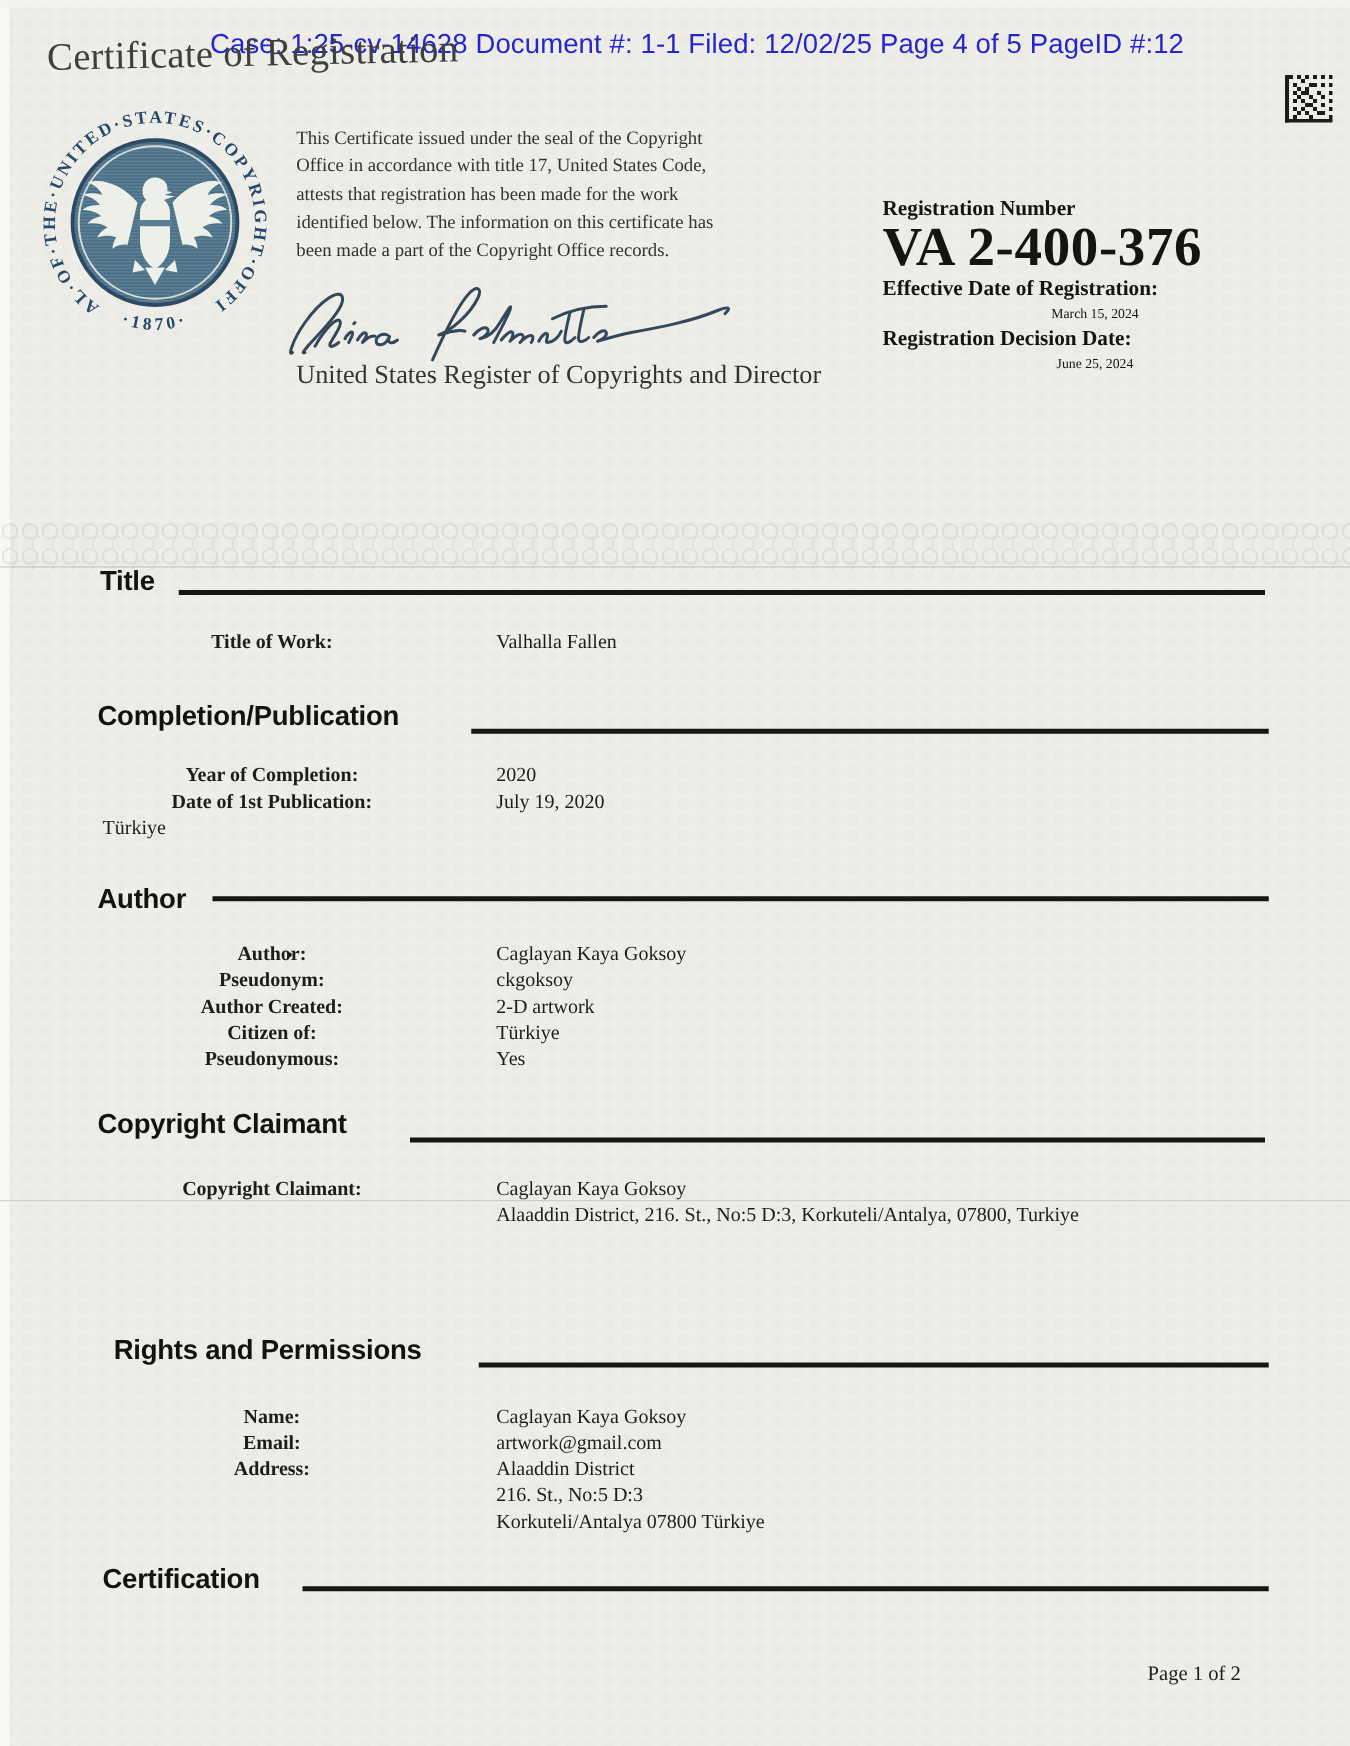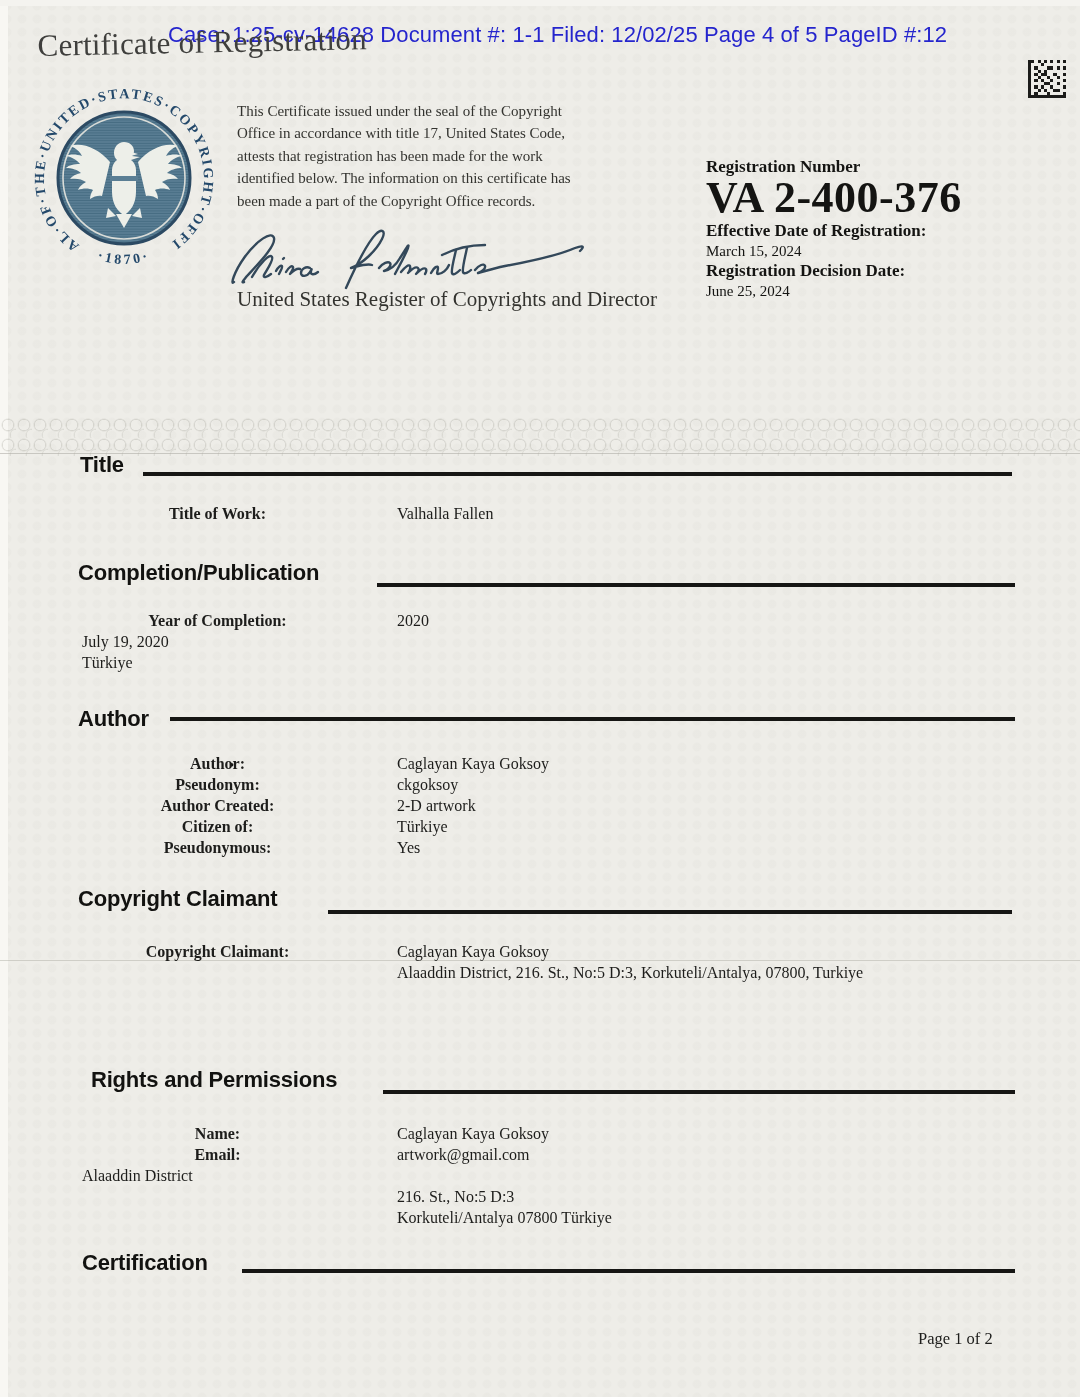--- a/index.html
+++ b/index.html
@@ -40,21 +40,21 @@
   .intro .it{}
 
   
   .signature{position:absolute;left:228px;top:226px;width:365px;height:72px;}
   .sig-title{position:absolute;left:237px;top:287px;font-size:21px;color:#33332f;}
 
   
   .regblock{position:absolute;left:706px;top:157px;width:340px;color:#141412;}
   .regblock .lab{font-weight:bold;font-size:17px;line-height:20px;}
   .regblock .num{font-weight:bold;font-size:44px;line-height:38px;margin:2px 0 4px 0;letter-spacing:.5px;}
-  .regblock .val{font-size:15px;line-height:20px;}
+  .regblock .val{font-size:11px;line-height:20px;text-align:center;}
 
   
   .texture-band{
     position:absolute;left:0;top:418px;width:1080px;height:38px;pointer-events:none;
     background-image:
       radial-gradient(circle 7px at 8px 7px, transparent 5px, rgba(150,150,140,.28) 5.5px, transparent 7px),
       radial-gradient(circle 7px at 16px 17px, transparent 5px, rgba(150,150,140,.20) 5.5px, transparent 7px);
     background-size:16px 20px;
   }
   .hairline{position:absolute;left:0;width:1080px;height:1px;background:#a9a8a0;opacity:.55;}
@@ -213,20 +213,21 @@
   </div>
 
   <div class="sec-head" style="left:78px;top:560px;">Completion/Publication</div>
   <div class="rule" style="left:377px;top:583px;width:638px;"></div>
   <div class="rows" style="top:610px;">
     <div class="row">
       <span class="lbl">Year of Completion:</span>
       <span class="val">2020</span>
     </div>
     <div class="row">
+      <span class="lbl">Date of 1st Publication:</span>
       <span class="val">July 19, 2020</span>
     </div>
     <div class="row">
       <span class="val">Türkiye</span>
     </div>
   </div>
 
   <div class="sec-head" style="left:78px;top:706px;">Author</div>
   <div class="rule" style="left:170px;top:717px;width:845px;"></div>
   <div class="bullet">•</div>
@@ -271,20 +272,21 @@
   <div class="rows" style="top:1123px;">
     <div class="row">
       <span class="lbl">Name:</span>
       <span class="val">Caglayan Kaya Goksoy</span>
     </div>
     <div class="row">
       <span class="lbl">Email:</span>
       <span class="val">artwork@gmail.com</span>
     </div>
     <div class="row">
+      <span class="lbl">Address:</span>
       <span class="val">Alaaddin District</span>
     </div>
     <div class="row">
       <span class="lbl"></span>
       <span class="val">216. St., No:5 D:3</span>
     </div>
     <div class="row">
       <span class="lbl"></span>
       <span class="val">Korkuteli/Antalya 07800 Türkiye</span>
     </div>

